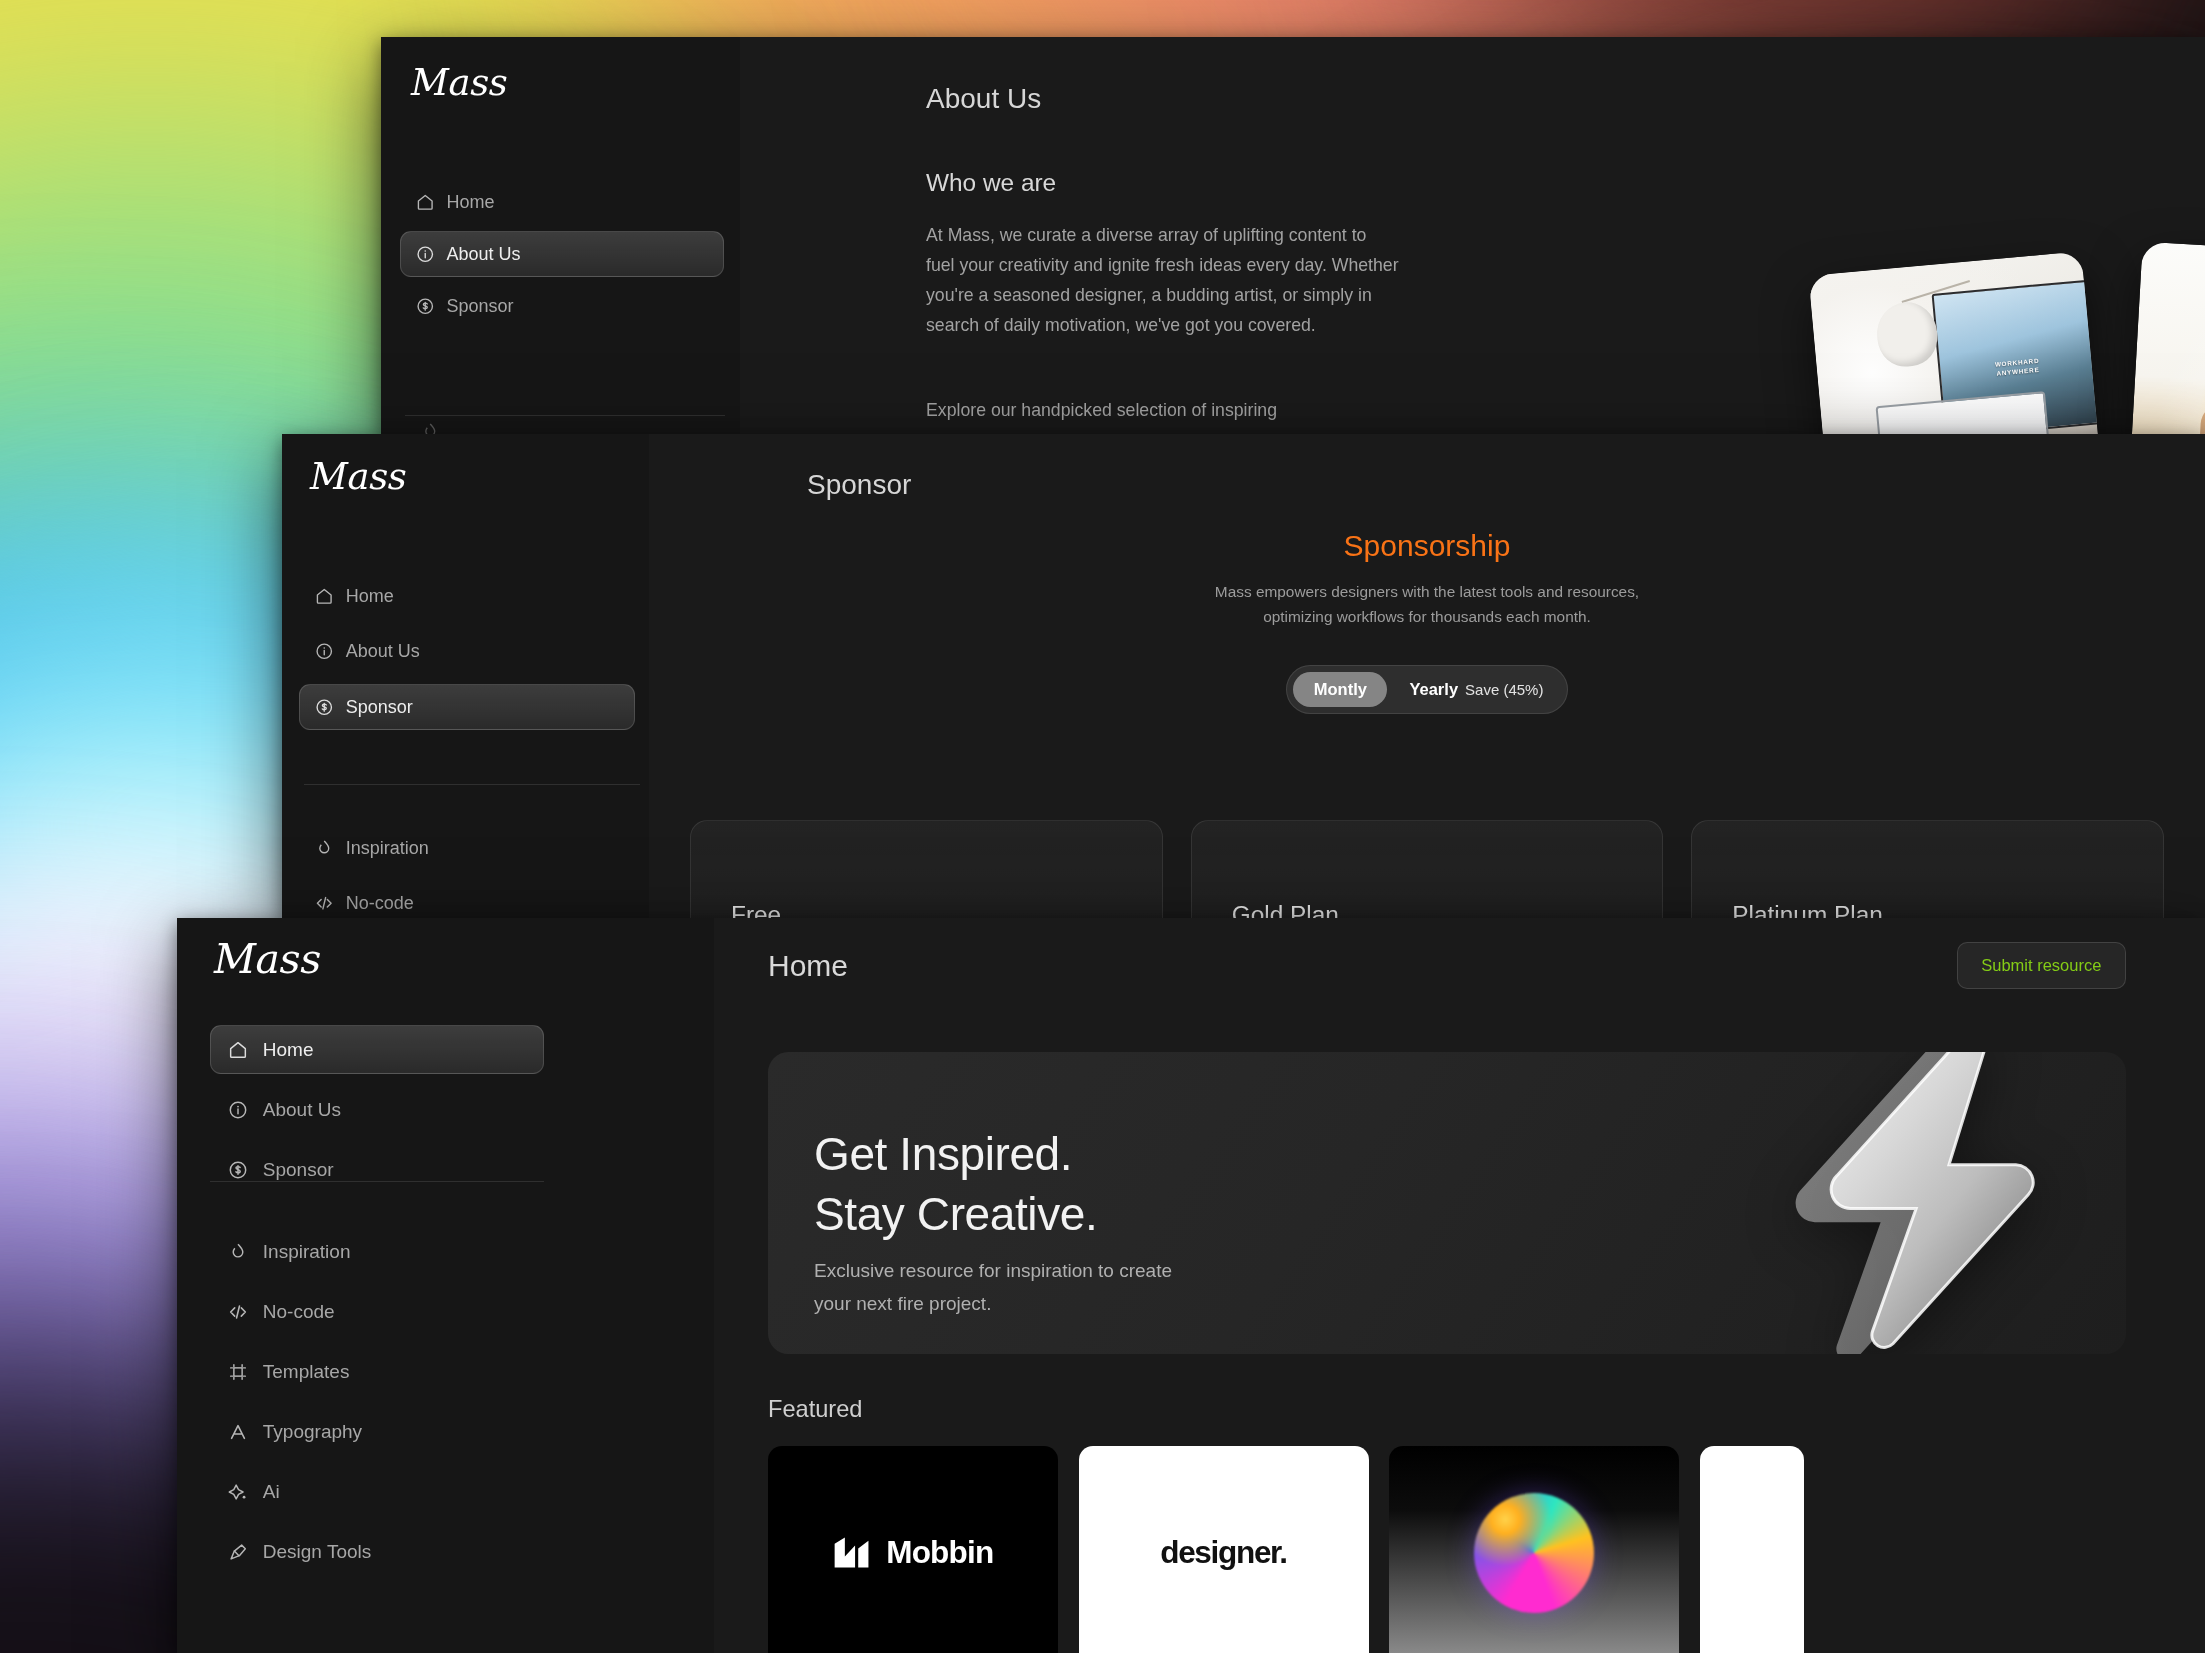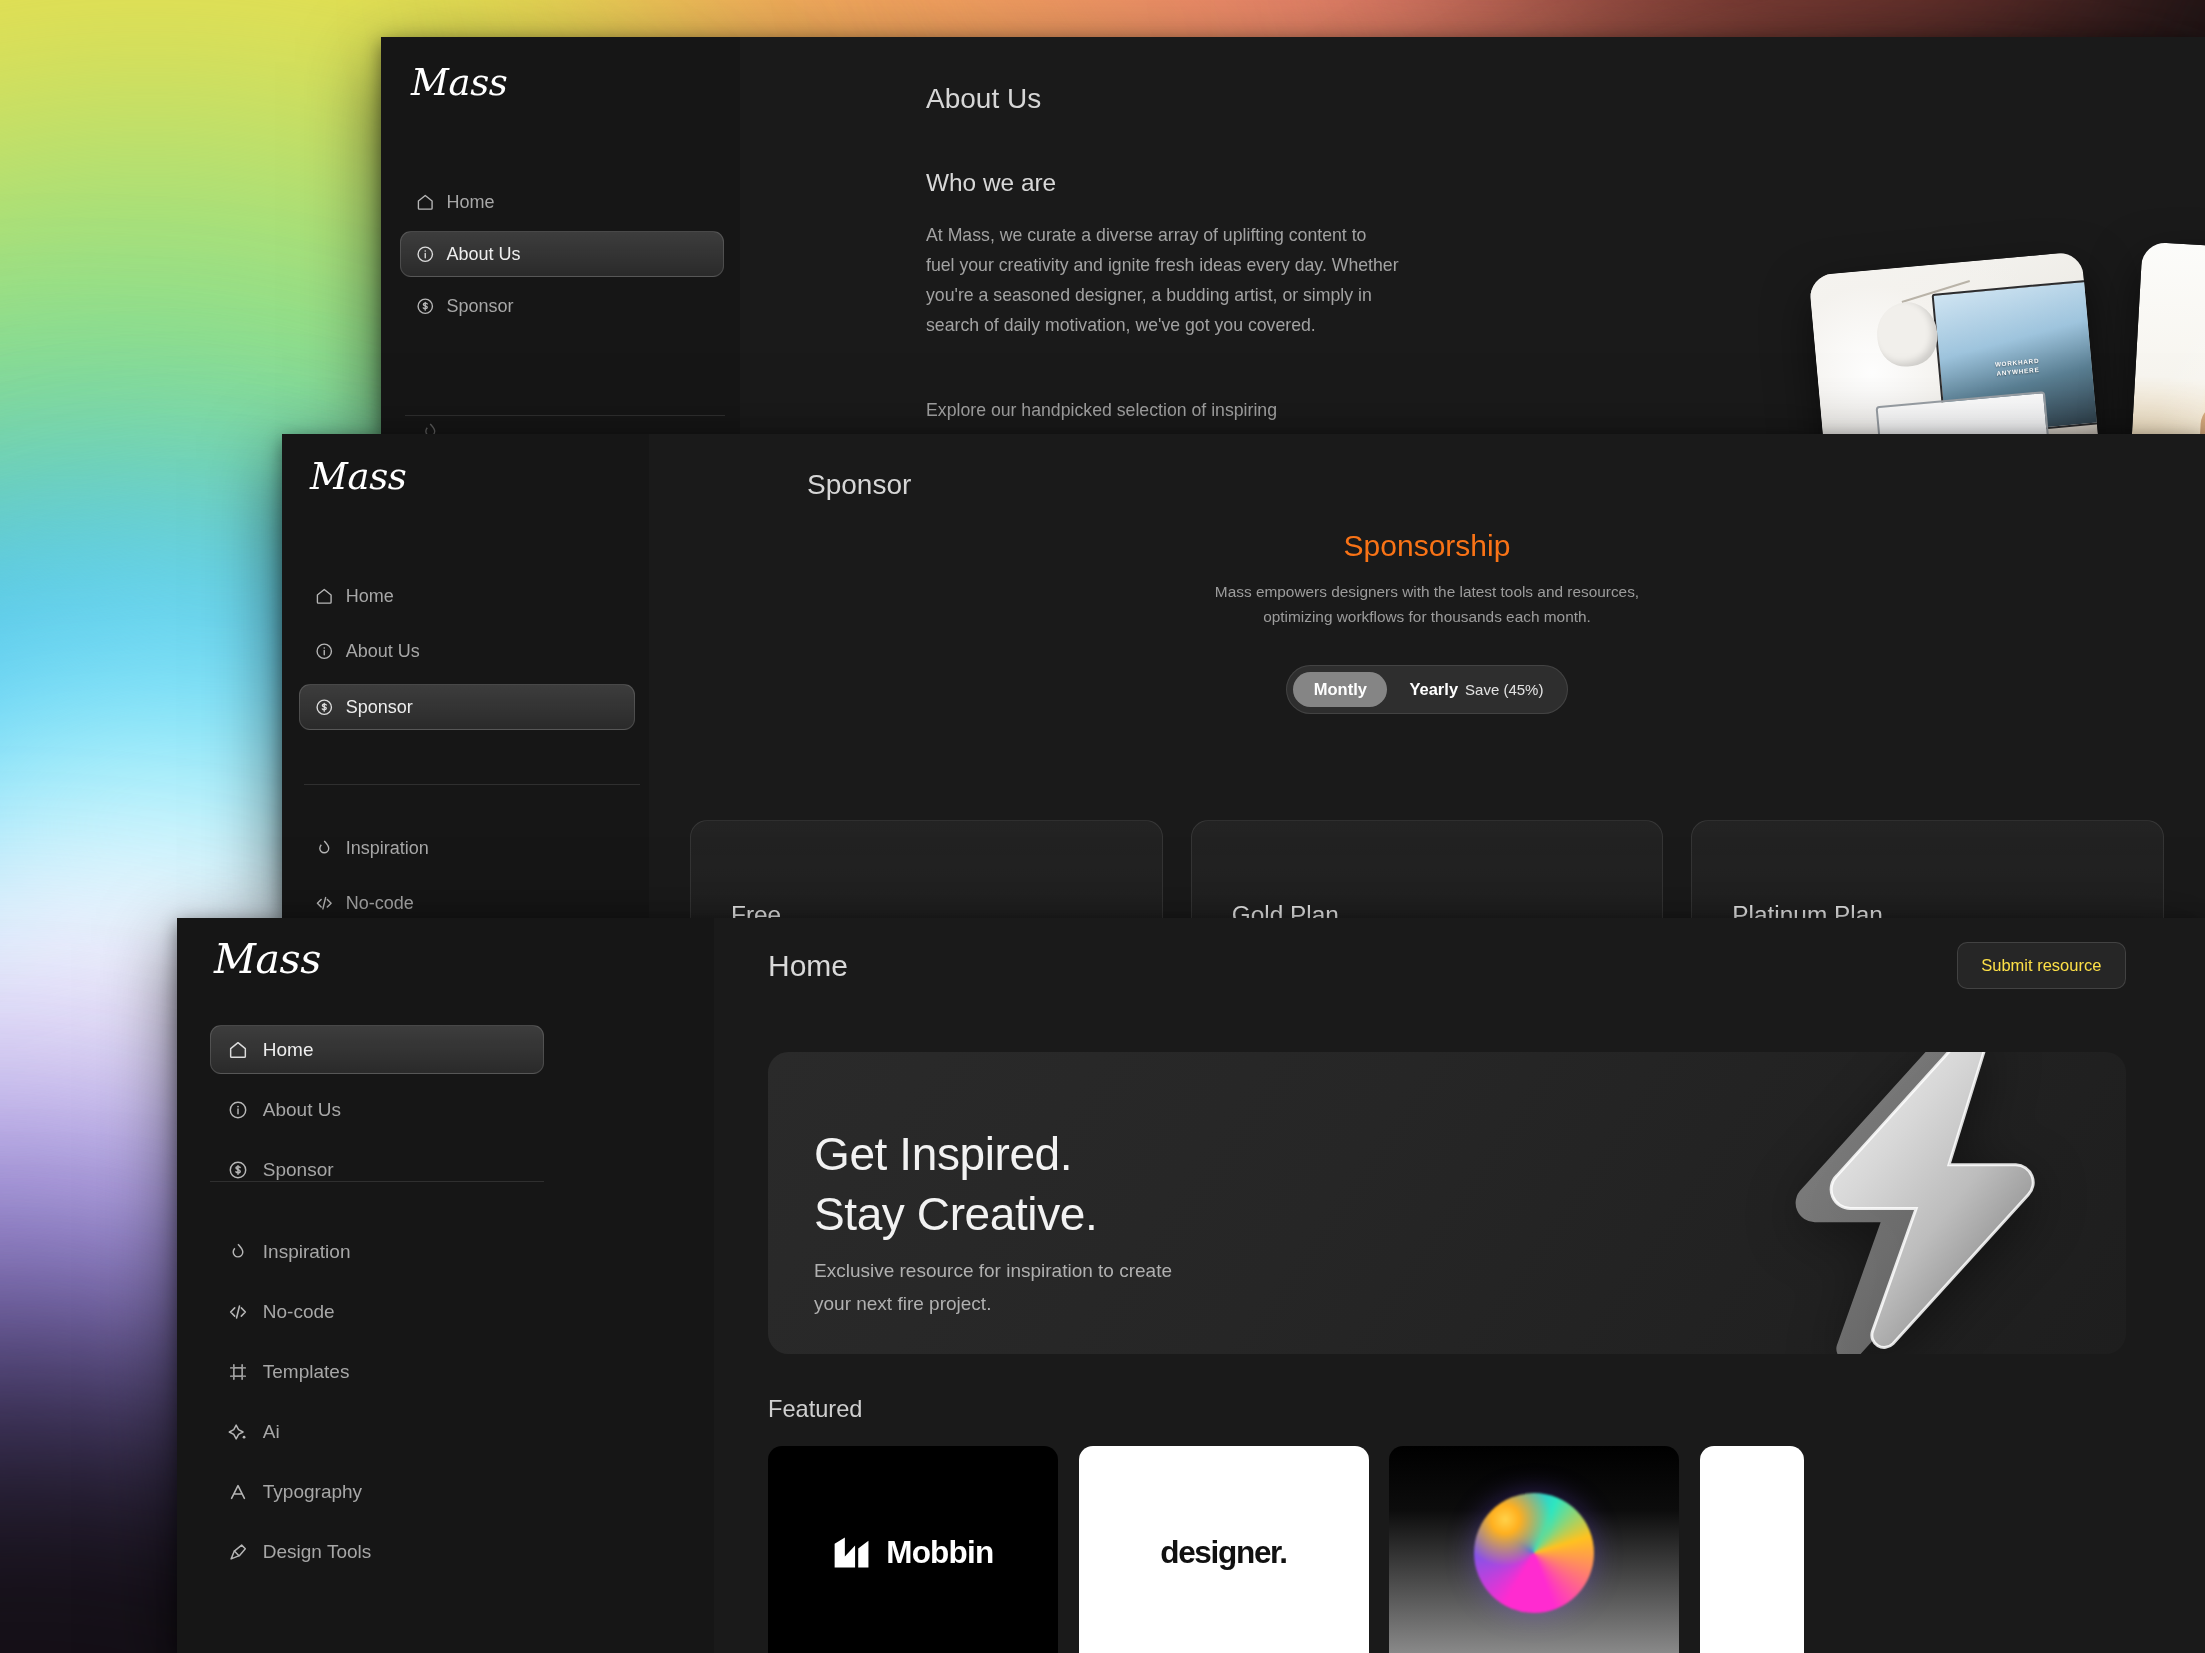--- a/index.html
+++ b/index.html
@@ -251,21 +251,21 @@
     position: absolute; left: 0; right: 0; top: 0; height: 95px;
     display: flex; align-items: center; justify-content: space-between;
     padding: 0 79px 0 54px;
   }
   .home-title { font-size: 30px; color: #d9d9d9; }
   .submit-btn {
     background: #262626;
     border: 0.8px solid rgba(255,255,255,.13);
     border-radius: 10.2px;
     padding: 13.4px 23.6px;
-    color: #fde047; font-size: 16.5px;
+    color: #84cc16; font-size: 16.5px;
     cursor: pointer;
   }
   .hero {
     position: absolute; left: 54px; right: 79px; top: 134px; height: 302px;
     border-radius: 20.5px;
     background: linear-gradient(125deg, #2a2a2a 0%, #262626 42%, #1e1e1e 100%);
     overflow: hidden;
   }
   .hero-h1 {
     position: absolute; left: 46px; top: 72px;
@@ -561,35 +561,35 @@
             <svg width="22" height="22" viewBox="0 0 24 24" fill="none" stroke="#b6b6b6" stroke-width="1.6" stroke-linecap="round">
               <rect x="7.5" y="7.5" width="9" height="9"></rect>
               <path d="M4 7.5h2M4 16.5h2M18 7.5h2M18 16.5h2M7.5 4v2M16.5 4v2M7.5 18v2M16.5 18v2"></path>
             </svg>
           </span>
           <span>Templates</span>
         </div>
 
         <div class="nav-item">
           <span class="nav-ico">
+            <svg width="22" height="22" viewBox="0 0 24 24" fill="none" stroke="#b6b6b6" stroke-width="1.7" stroke-linecap="round" stroke-linejoin="round">
+              <path d="M5 19 12 5l7 14M7.8 14.2h8.4"></path>
+            </svg>
+          </span>
+          <span>Typography</span>
+        </div>
+
+        <div class="nav-item">
+          <span class="nav-ico">
             <svg width="22" height="22" viewBox="0 0 24 24" fill="none" stroke="#b6b6b6" stroke-width="1.6" stroke-linejoin="round">
               <path d="M10 4.5 12.6 9.4 17.5 12 12.6 14.6 10 19.5 7.4 14.6 2.5 12 7.4 9.4z"></path>
               <circle cx="18.6" cy="17.6" r="1.5" fill="#b6b6b6" stroke="none"></circle>
             </svg>
           </span>
           <span>Ai</span>
-        </div>
-
-        <div class="nav-item">
-          <span class="nav-ico">
-            <svg width="22" height="22" viewBox="0 0 24 24" fill="none" stroke="#b6b6b6" stroke-width="1.7" stroke-linecap="round" stroke-linejoin="round">
-              <path d="M5 19 12 5l7 14M7.8 14.2h8.4"></path>
-            </svg>
-          </span>
-          <span>Typography</span>
         </div>
 
         <div class="nav-item">
           <span class="nav-ico">
             <svg width="22" height="22" viewBox="0 0 24 24" fill="none" stroke="#b6b6b6" stroke-width="1.6" stroke-linejoin="round">
               <path d="M4.5 19.5 8 11l8-6.5 4 4L13.5 16z"></path>
               <path d="M8 11l5 5" stroke-linecap="round"></path>
             </svg>
           </span>
           <span>Design Tools</span>

